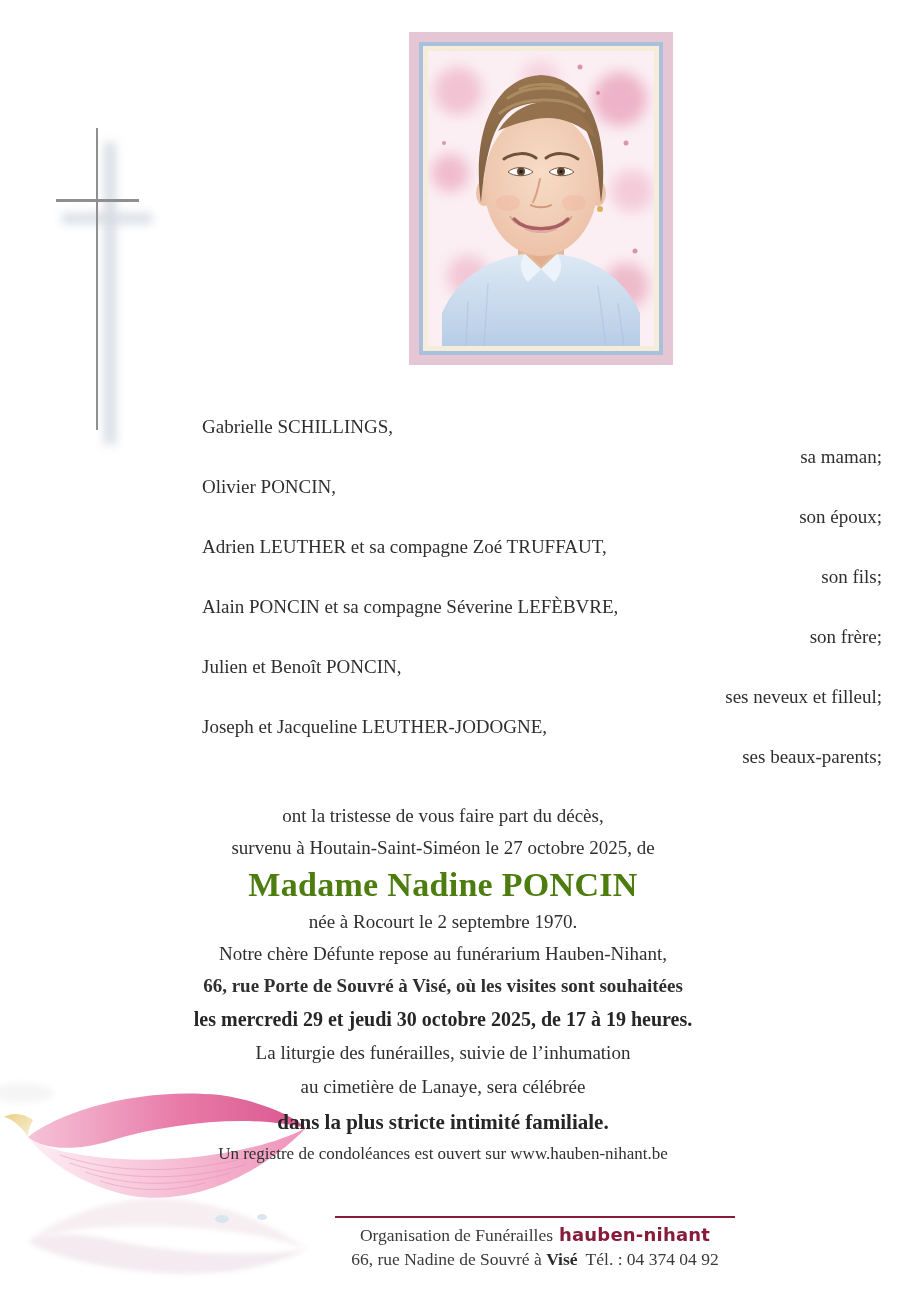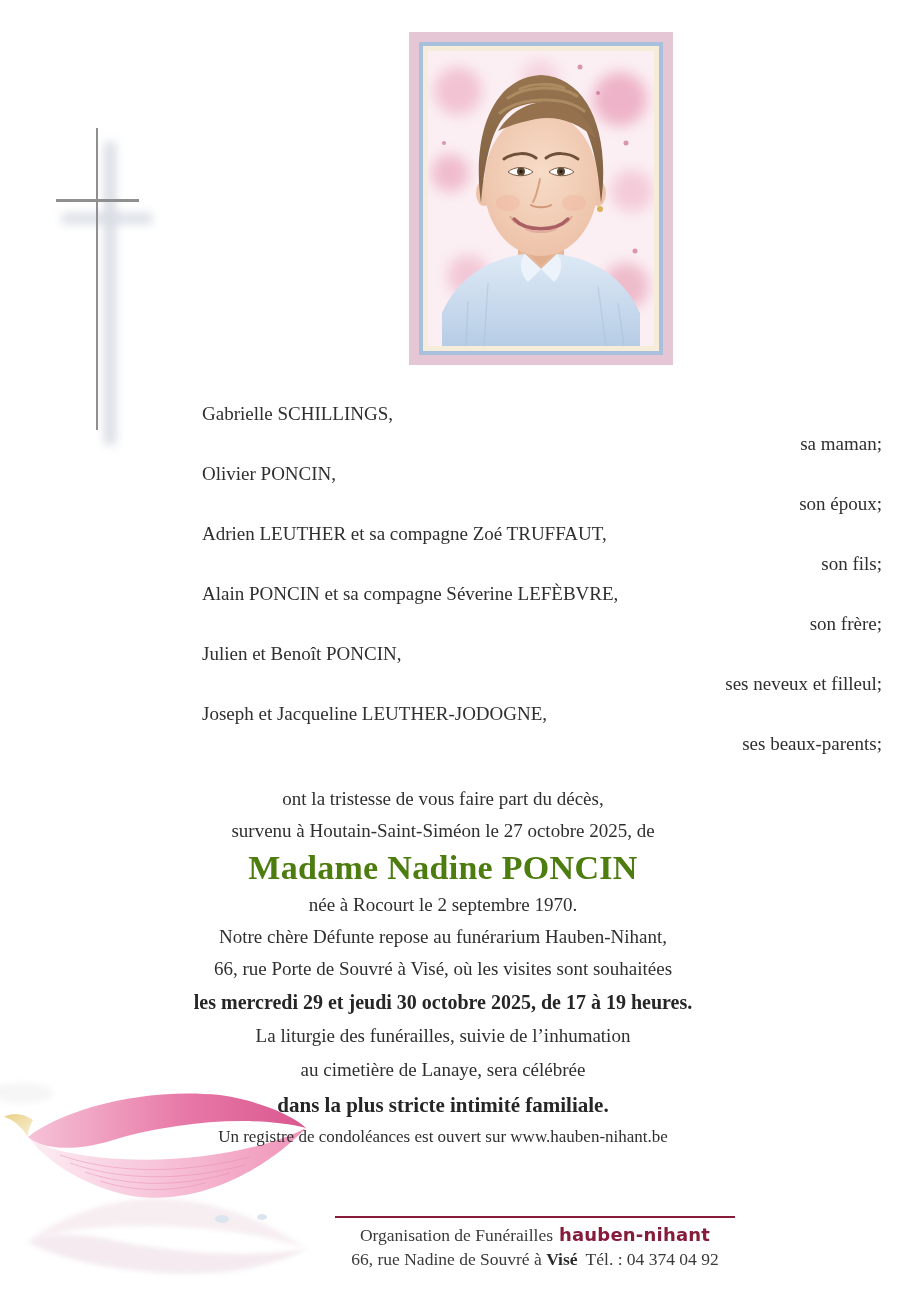--- a/index.html
+++ b/index.html
@@ -22,32 +22,32 @@
   
   .photo-frame{
     position:absolute;left:409px;top:32px;width:264px;height:333px;
     box-sizing:border-box;border:10px solid #e5c6d4;background:#fff;
   }
   .photo-frame-blue{width:100%;height:100%;box-sizing:border-box;border:4px solid #a9c0dd;}
   .photo-frame-cream{width:100%;height:100%;box-sizing:border-box;border:5px solid #f5ecd9;}
   .photo-frame-cream svg{display:block;width:100%;height:100%;}
 
   
-  .family{position:absolute;left:202px;top:399px;width:680px;font-size:19px;z-index:2;}
+  .family{position:absolute;left:202px;top:412px;width:680px;font-size:19px;z-index:2;}
   .fam-name{text-align:left;line-height:30px;white-space:nowrap;}
   .fam-rel{text-align:right;line-height:30px;white-space:nowrap;}
 
   
-  .announce{position:absolute;left:3px;top:783px;width:880px;text-align:center;font-size:19px;z-index:2;}
+  .announce{position:absolute;left:3px;top:800px;width:880px;text-align:center;font-size:19px;z-index:2;}
   .announce p{margin:0;white-space:nowrap;}
   .a-intro{line-height:32px;}
   .a-title{margin:6px 0 4px;font-size:34px;font-weight:bold;line-height:42px;color:#4d7c0f;letter-spacing:.3px;}
   .a-birth{line-height:32px;margin-top:4px;}
   .a-repose1{margin-top:6px;line-height:32px;}
-  .a-repose2{line-height:32px;}
+  .a-repose2{line-height:32px;font-weight:bold;}
   .a-visits{margin-top:10px;line-height:34px;font-weight:bold;font-size:20px;color:#262626;}
   .a-lit{line-height:34px;}
   .a-lit1{margin-top:4px;}
   .a-privacy{margin-top:6px;line-height:36px;font-weight:bold;font-size:21px;color:#262626;}
   .a-register{margin-top:6px;line-height:28px;font-size:17px;}
 
   
   .footer{position:absolute;left:135px;top:1216px;width:800px;text-align:center;z-index:2;}
   .footer-rule{width:400px;height:2px;background:#871c3a;margin:0 auto;}
   .footer-line1{margin-top:5px;font-size:17.5px;line-height:24px;color:#3a3a3a;white-space:nowrap;}

